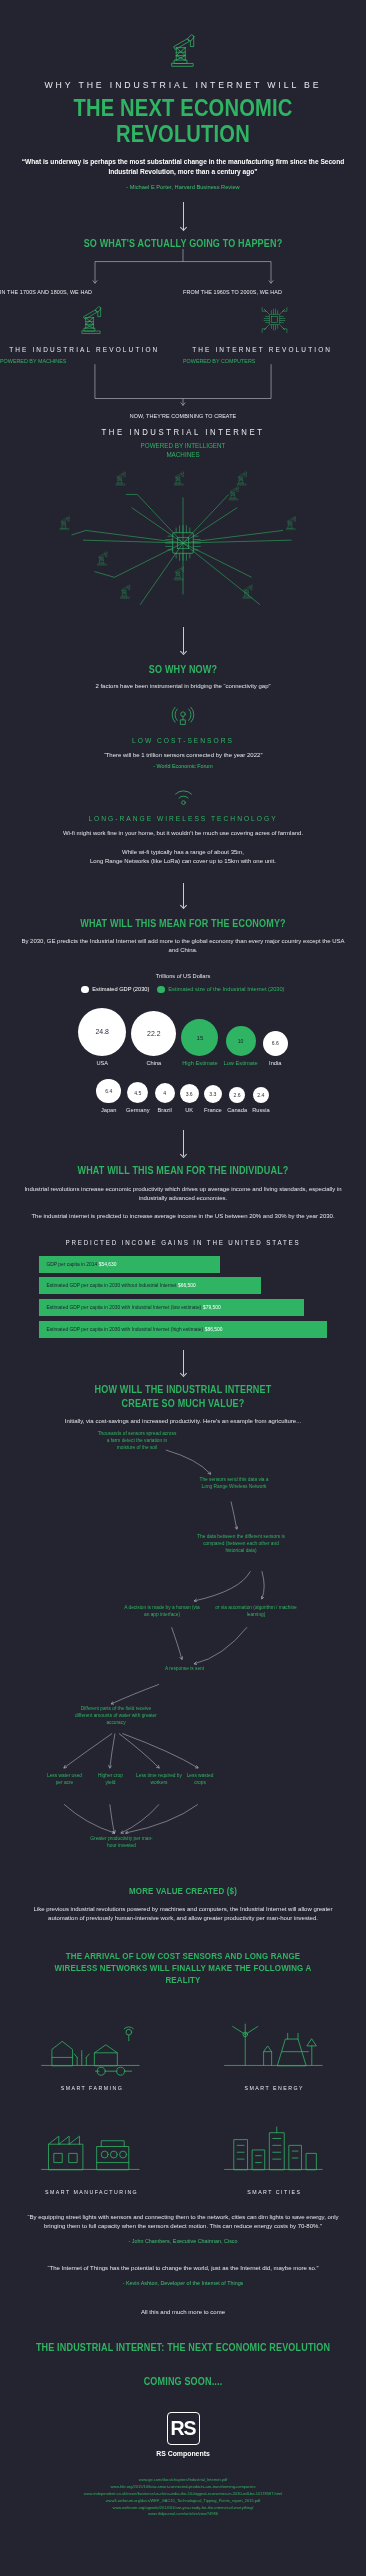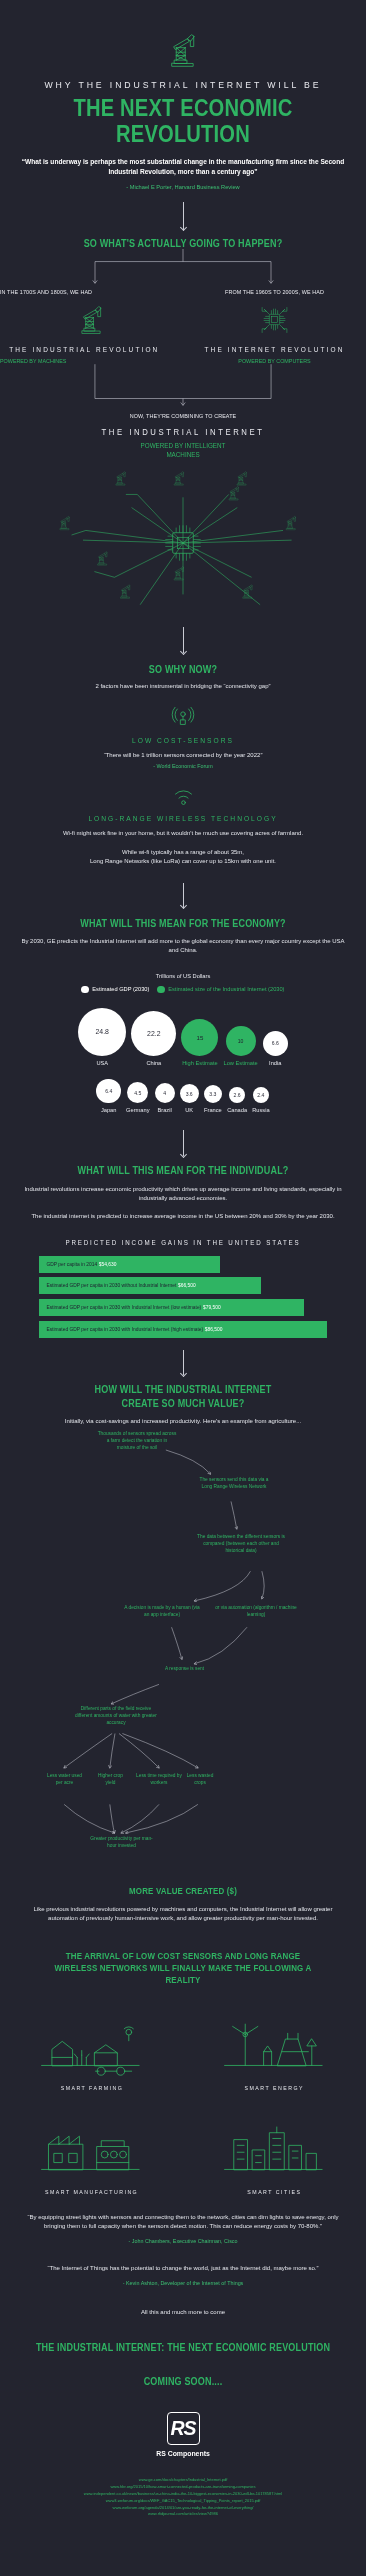--- a/index.html
+++ b/index.html
@@ -125,21 +125,20 @@
     transform: scaleX(.92);
   }
 
   
   .rs-logo {
     width: 33px; height: 33px; border: 1.1px solid #ffffff; border-radius: 4px;
     display: flex; align-items: center; justify-content: center;
     font-family: "Liberation Sans", sans-serif; font-weight: bold;
     font-size: 19.5px; color: #ffffff; letter-spacing: -1.1px;
     margin: 0 auto;
-    font-style: italic;
   }
   .rs-name { text-align: center; font-weight: bold; font-size: 6.9px; margin-top: 5.1px; color:#fff;}
   .sources { text-align: center; font-size: 4px; line-height: 1.7; color: #2fb463; word-break: break-all; padding: 0 23px; }
 </style>
 </head>
 <body>
 
 <div class="page">
 
   <div style="height:33px"></div>
@@ -199,21 +198,21 @@
             <path d="M14 40 L30 48 M30 40 L14 48"></path>
             <path d="M10 24 L34 10 l3 5 L13 29 z"></path>
             <path d="M34 10 L41 3 l5 3 l-6 8 z"></path>
             <path d="M39 14 v10 h6 v-18"></path>
           </g>
         </svg>
       </div>
       <div class="thin-hd" style="font-size:7.2px;margin-top:9.2px">THE INDUSTRIAL REVOLUTION</div>
       <div class="green" style="font-size:5.4px;margin-top:4px">POWERED BY MACHINES</div>
     </div>
-    <div style="width:50%;text-align:center">
+    <div style="width:50%;text-align:left">
       <div class="sub-caps">FROM THE 1960s TO 2000s, WE HAD</div>
       <div class="icon-wrap" style="margin-top:9.2px">
         <svg width="33" height="32" viewBox="0 0 64 62">
           <g class="stroke-g-thin">
             <rect x="22" y="20" width="20" height="20" rx="2"></rect>
             <rect x="26" y="24" width="12" height="12"></rect>
             <path d="M26 20 v-8 M30 20 v-11 M34 20 v-11 M38 20 v-8"></path>
             <path d="M26 40 v8 M30 40 v11 M34 40 v11 M38 40 v8"></path>
             <path d="M22 24 h-8 M22 28 h-11 M22 32 h-11 M22 36 h-8"></path>
             <path d="M42 24 h8 M42 28 h11 M42 32 h11 M42 36 h8"></path>

